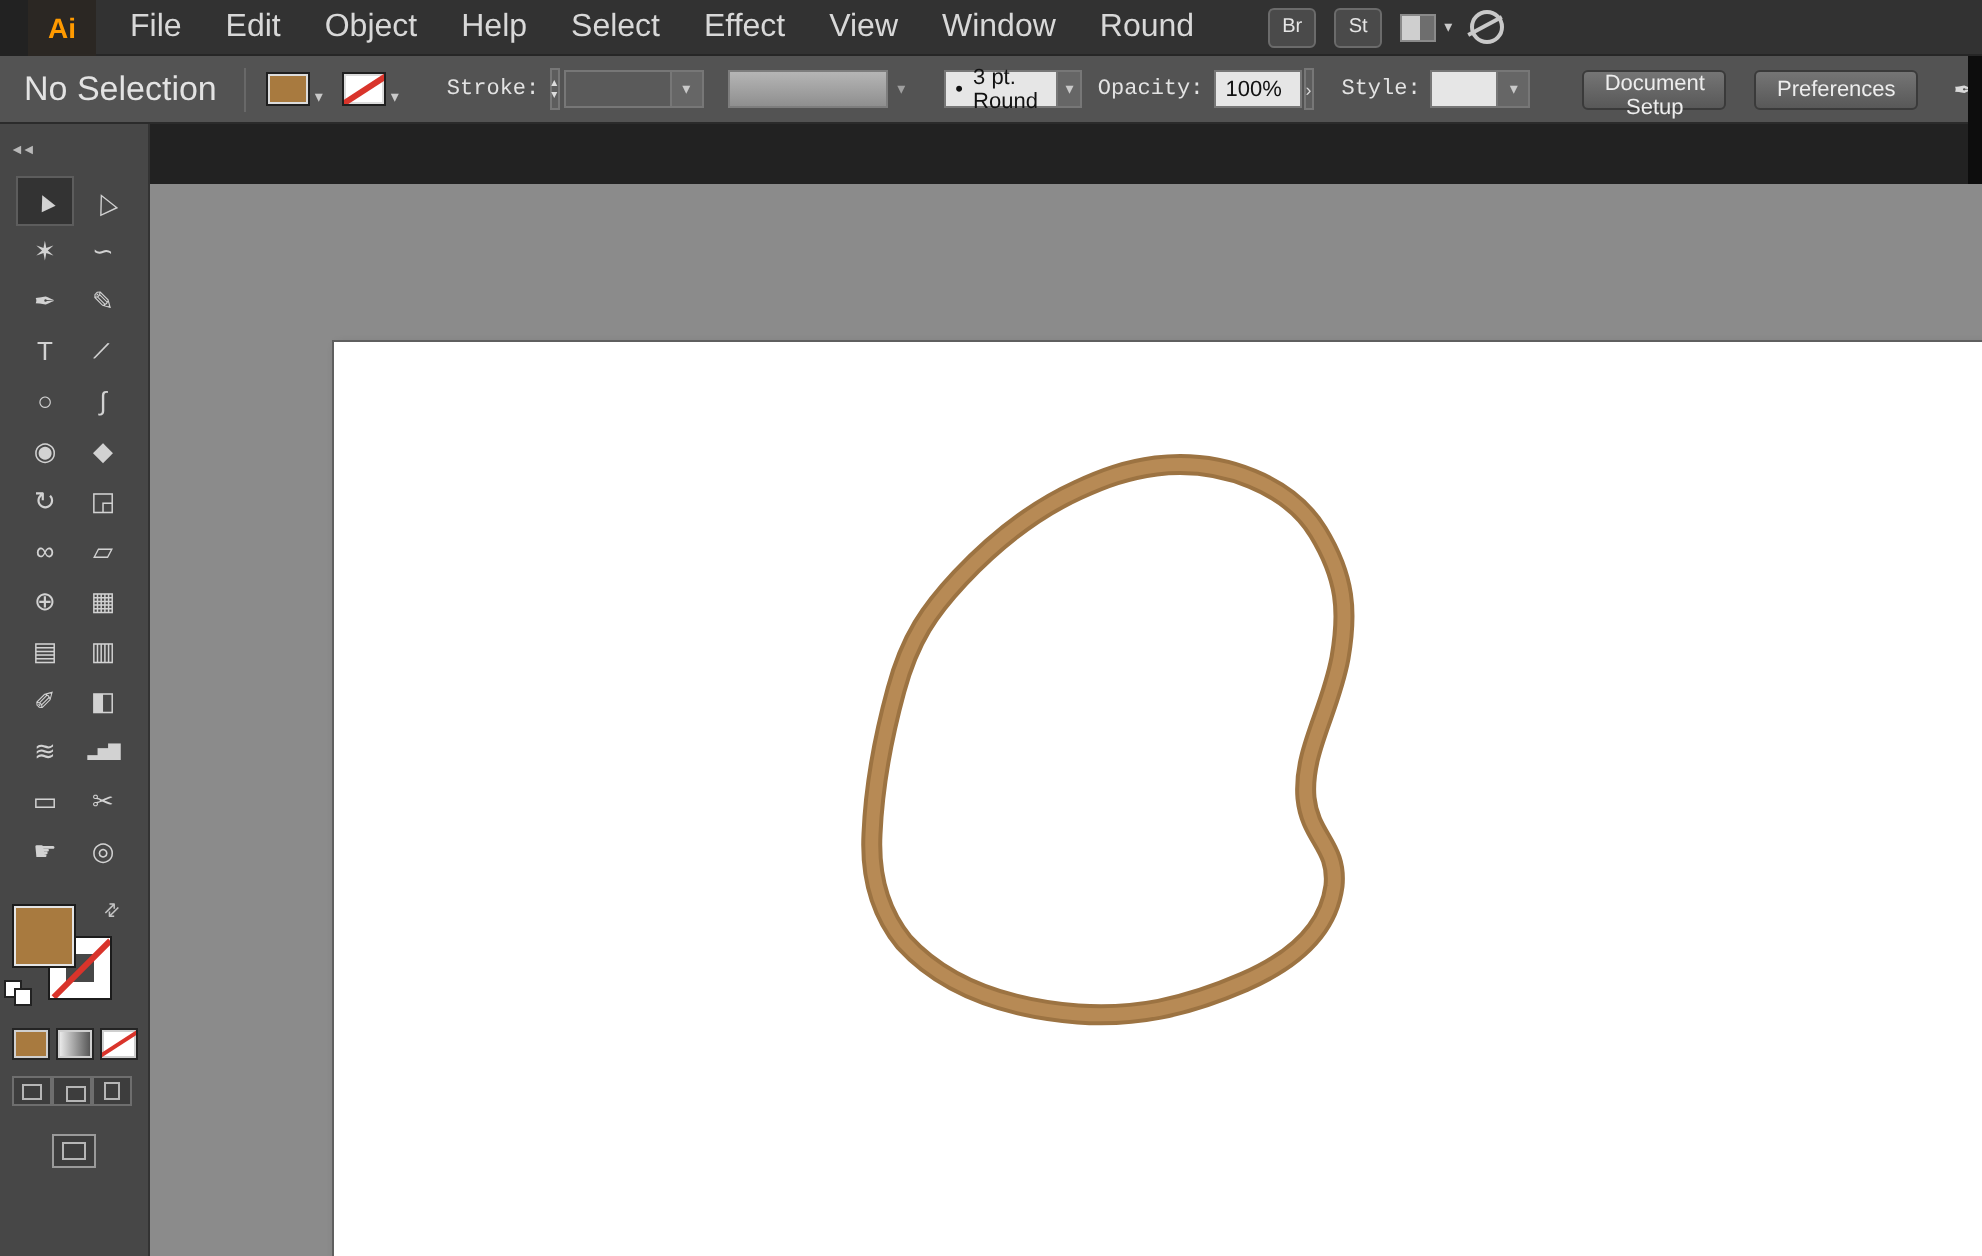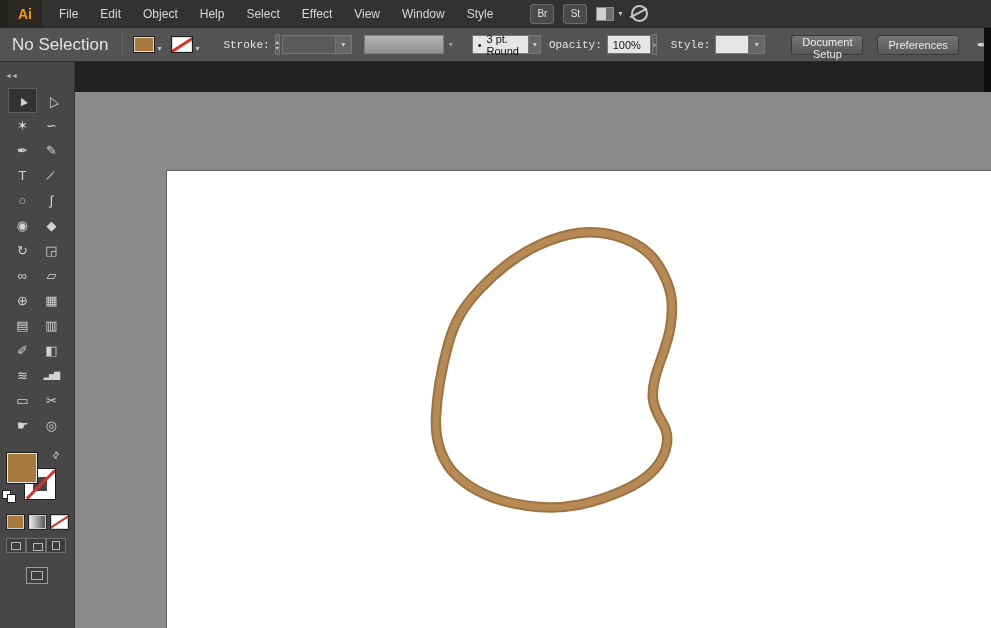--- a/index.html
+++ b/index.html
@@ -1,25 +1,25 @@
 <!DOCTYPE html>
 <html><head>
 <meta charset="utf-8">
 <style>
   html,body{margin:0;padding:0;background:#222;}
   #app{position:relative;width:991px;height:628px;overflow:hidden;
        font-family:"Liberation Sans",sans-serif;-webkit-font-smoothing:antialiased;}
 
   
-  .menubar{position:absolute;top:0;left:8px;right:0;height:28px;background:#323232;
+  .menubar{position:absolute;top:0;left:14px;right:0;height:28px;background:#323232;
            display:flex;align-items:center;border-bottom:1px solid #262626;box-sizing:border-box;}
   .ai-logo{width:34px;height:28px;background:#2b2723;color:#ff9a00;font-weight:bold;
            font-size:14px;display:flex;align-items:center;justify-content:center;cursor:pointer;}
   .menus{display:flex;align-items:center;margin-left:6px;}
-  .menu-item{color:#d8d8d8;font-size:12px;padding:0 11px;line-height:28px;cursor:default;}
+  .menu-item{color:#d8d8d8;font-size:16px;padding:0 11px;line-height:28px;cursor:default;}
   .menubar-right{display:flex;align-items:center;gap:9px;margin-left:26px;}
   .mini-btn{width:22px;height:18px;background:#4a4a4a;border:1px solid #6b6b6b;border-radius:3px;
             color:#e5e5e5;font-size:10px;display:flex;align-items:center;justify-content:center;text-align:center;}
   .ws-switcher{display:flex;align-items:center;gap:4px;}
   .ws-icon{width:16px;height:12px;border:1px solid #8a8a8a;
            background:linear-gradient(90deg,#cfcfcf 0 55%,#6e6e6e 55% 100%);}
   .caret{font-size:8px;color:#c9c9c9;}
   .cs-live{width:13px;height:13px;border:2px solid #c9c9c9;border-radius:50%;position:relative;}
   .cs-live::after{content:"";position:absolute;left:-4px;top:5px;width:19px;height:2px;
                   background:#c9c9c9;transform:rotate(-28deg);}
@@ -123,21 +123,21 @@
     <div class="ai-logo">Ai</div>
     <nav class="menus">
       <span class="menu-item">File</span>
       <span class="menu-item">Edit</span>
       <span class="menu-item">Object</span>
       <span class="menu-item">Help</span>
       <span class="menu-item">Select</span>
       <span class="menu-item">Effect</span>
       <span class="menu-item">View</span>
       <span class="menu-item">Window</span>
-      <span class="menu-item">Style</span>
+      <span class="menu-item">Round</span>
     </nav>
     <div class="menubar-right">
       <span class="mini-btn">Br</span>
       <span class="mini-btn">St</span>
       <span class="ws-switcher">
         <span class="ws-icon"></span>
         <span class="caret">▾</span>
       </span>
       <span class="cs-live"></span>
     </div>

